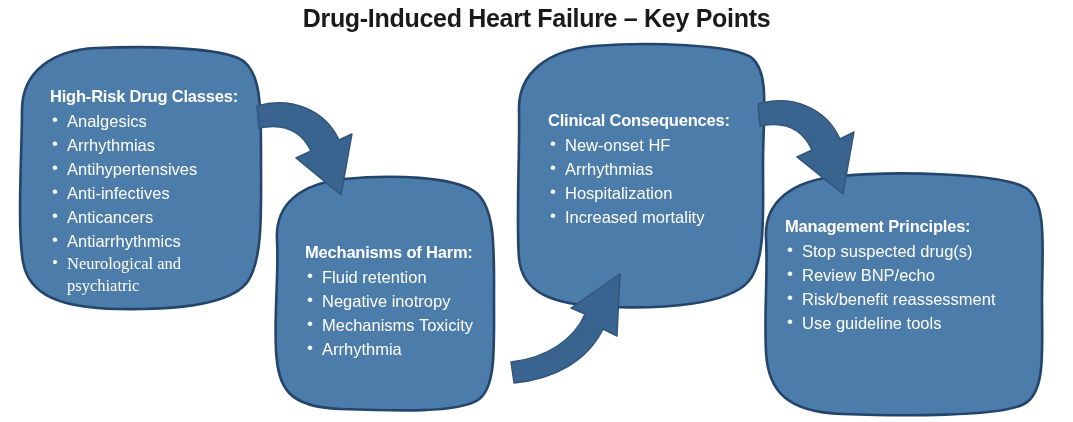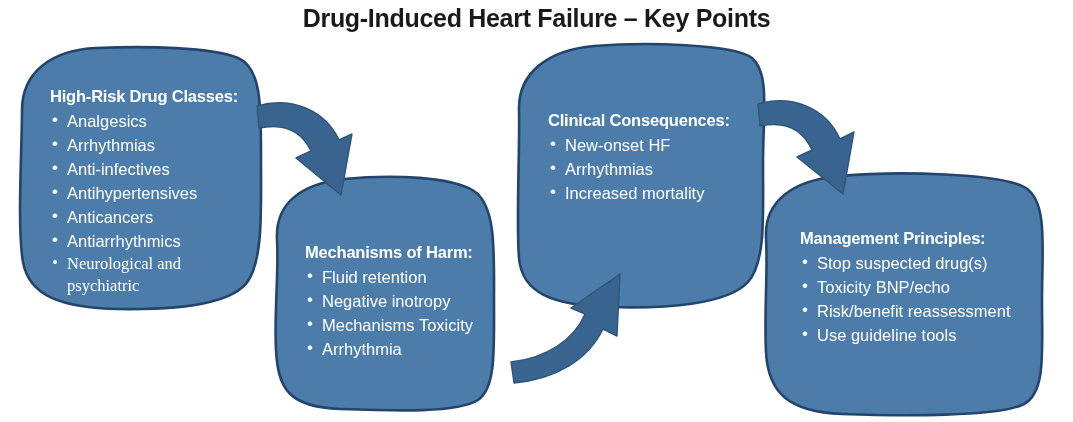--- a/index.html
+++ b/index.html
@@ -76,21 +76,21 @@
   .blob-list li.wrap {
     white-space: normal;
     width: 150px;
     line-height: 22px;
     font-family: Liberation Serif, serif;
   }
 
   #text1 { left: 50px;  top: 84px;  }
   #text2 { left: 305px; top: 240px; }
   #text3 { left: 548px; top: 108px; }
-  #text4 { left: 785px; top: 226px; margin-left: 15px; }
+  #text4 { left: 785px; top: 214px; }
 </style>
 </head>
 <body>
 
 <div id="page">
 
   <div id="title">Drug-Induced Heart Failure – Key Points</div>
 
   <svg id="blobs" viewBox="0 0 1073 422">
 
@@ -154,22 +154,22 @@
          L 812,150
          C 802,128 784,121 760,126 Z" fill="#3A6490" stroke="#2F5579" stroke-width="1.4" stroke-linejoin="round"></path>
 
   </svg>
 
   <div class="blob-text" id="text1">
     <div class="blob-head">High-Risk Drug Classes:</div>
     <ul class="blob-list">
       <li>Analgesics</li>
       <li>Arrhythmias</li>
+      <li>Antihypertensives</li>
       <li>Anti-infectives</li>
-      <li>Antihypertensives</li>
       <li>Anticancers</li>
       <li>Antiarrhythmics</li>
       <li class="wrap">Neurological and psychiatric</li>
     </ul>
   </div>
 
   <div class="blob-text" id="text2">
     <div class="blob-head">Mechanisms of Harm:</div>
     <ul class="blob-list">
       <li>Fluid retention</li>
@@ -177,27 +177,28 @@
       <li>Mechanisms Toxicity</li>
       <li>Arrhythmia</li>
     </ul>
   </div>
 
   <div class="blob-text" id="text3">
     <div class="blob-head">Clinical Consequences:</div>
     <ul class="blob-list">
       <li>New-onset HF</li>
       <li>Arrhythmias</li>
+      <li>Hospitalization</li>
       <li>Increased mortality</li>
     </ul>
   </div>
 
   <div class="blob-text" id="text4">
     <div class="blob-head">Management Principles:</div>
     <ul class="blob-list">
       <li>Stop suspected drug(s)</li>
-      <li>Toxicity BNP/echo</li>
+      <li>Review BNP/echo</li>
       <li>Risk/benefit reassessment</li>
       <li>Use guideline tools</li>
     </ul>
   </div>
 
 </div>
 
 </body></html>

